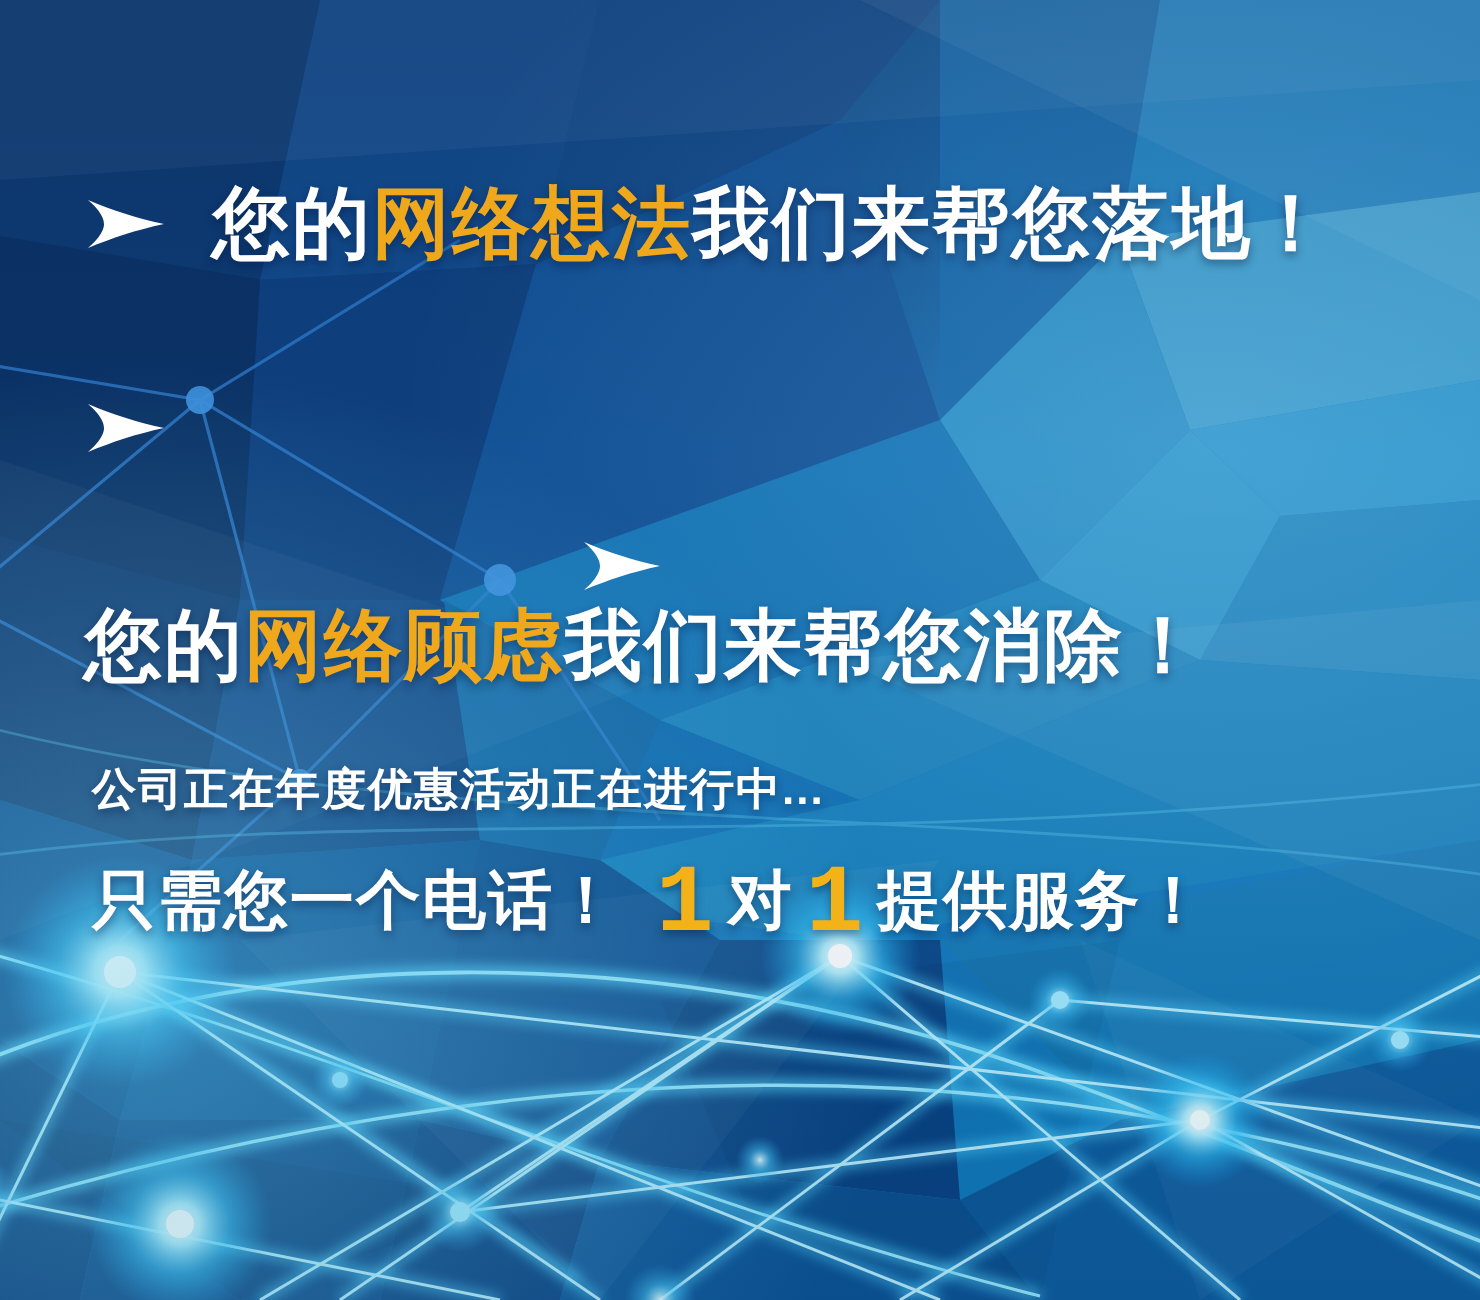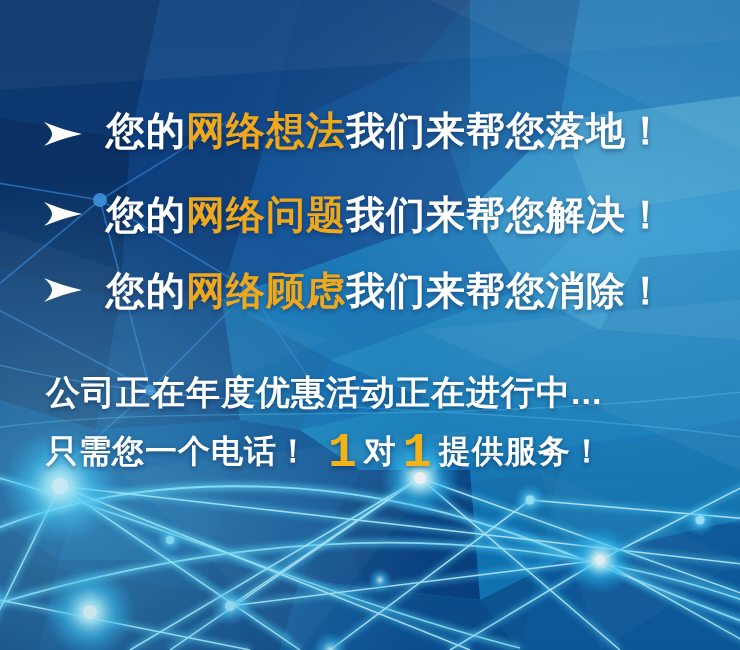--- a/index.html
+++ b/index.html
@@ -39,23 +39,23 @@
     height: 650px;
   }
 
   .bullet-row {
     position: absolute;
     left: 42px;
     display: flex;
     align-items: center;
     height: 56px;
   }
-  .bullet-row.r1 { top: 94px; align-items: flex-end; }
+  .bullet-row.r1 { top: 84px; }
   .bullet-row.r2 { top: 186px; }
-  .bullet-row.r3 { top: 262px; }
+  .bullet-row.r3 { top: 262px; flex-direction: column; }
 
   .arrow-icon {
     width: 42px;
     height: 32px;
     flex: 0 0 42px;
     margin-right: 22px;
     display: block;
   }
 
   .headline {
@@ -74,22 +74,22 @@
   .subline {
     position: absolute;
     left: 46px;
     font-weight: bold;
     color: #ffffff;
     white-space: nowrap;
     letter-spacing: 1px;
     text-shadow: 0 2px 5px rgba(0,20,60,0.45);
   }
   .subline.s1 {
-    top: 370px;
-    font-size: 34px;
+    top: 380px;
+    font-size: 22px;
   }
   .subline.s2 {
     top: 428px;
     font-size: 32px;
     display: flex;
     align-items: baseline;
     font-family: Liberation Mono, monospace;
   }
   .subline.s2 .seg { display: inline-block; }
   .subline.s2 .gap { width: 12px; display: inline-block; }
@@ -313,23 +313,20 @@
       </svg>
       <div class="headline">
         <span>您的</span><span class="hl">网络想法</span><span>我们来帮您落地！</span>
       </div>
     </div>
 
     <div class="bullet-row r2">
       <svg class="arrow-icon" viewBox="0 0 42 32" xmlns="http://www.w3.org/2000/svg">
         <path d="M2,4 C14,9 26,13 40,16 C26,19 14,23 2,28 C9,22 10,18 10,16 C10,14 9,10 2,4 Z" fill="#ffffff"></path>
       </svg>
-      <div class="headline">
-        <span>您的</span><span class="hl">网络问题</span><span>我们来帮您解决！</span>
-      </div>
     </div>
 
     <div class="bullet-row r3">
       <svg class="arrow-icon" viewBox="0 0 42 32" xmlns="http://www.w3.org/2000/svg">
         <path d="M2,4 C14,9 26,13 40,16 C26,19 14,23 2,28 C9,22 10,18 10,16 C10,14 9,10 2,4 Z" fill="#ffffff"></path>
       </svg>
       <div class="headline">
         <span>您的</span><span class="hl">网络顾虑</span><span>我们来帮您消除！</span>
       </div>
     </div>

